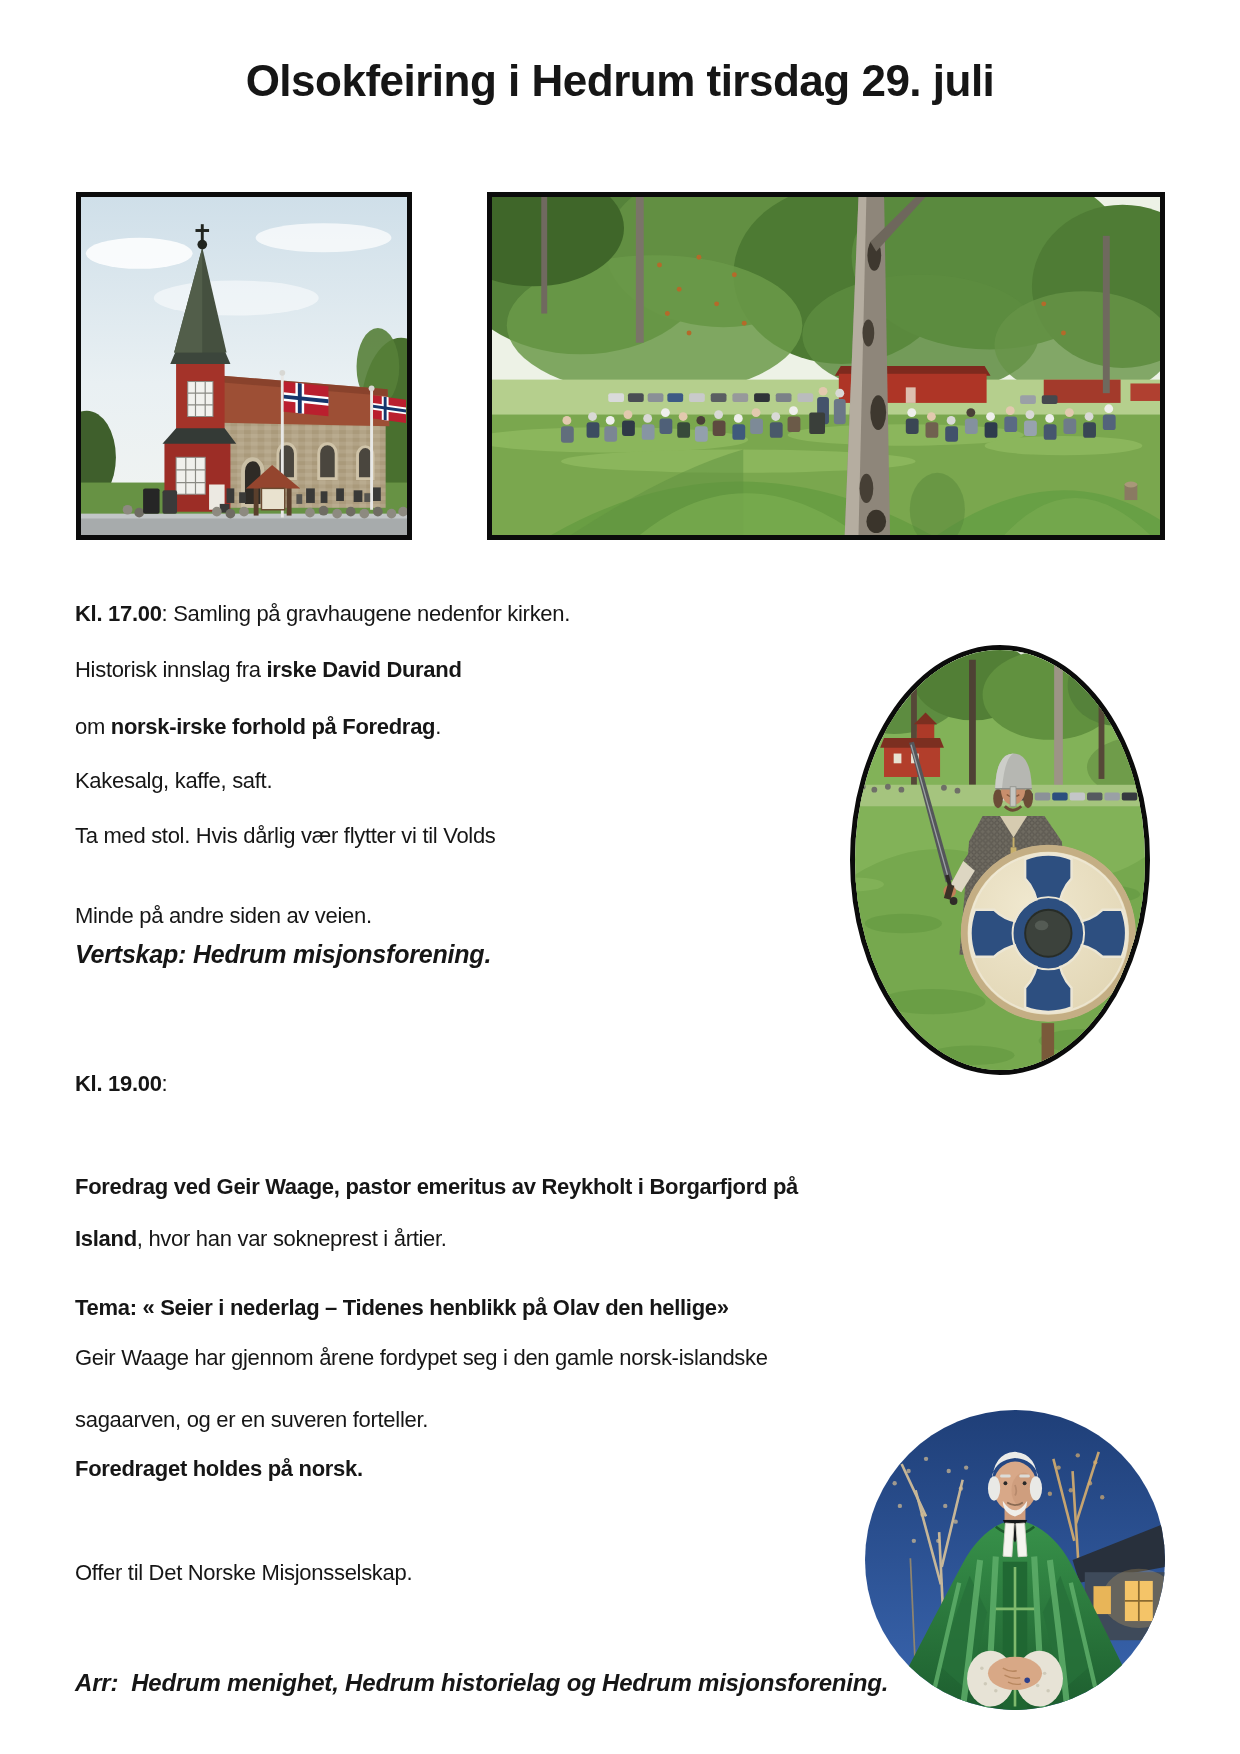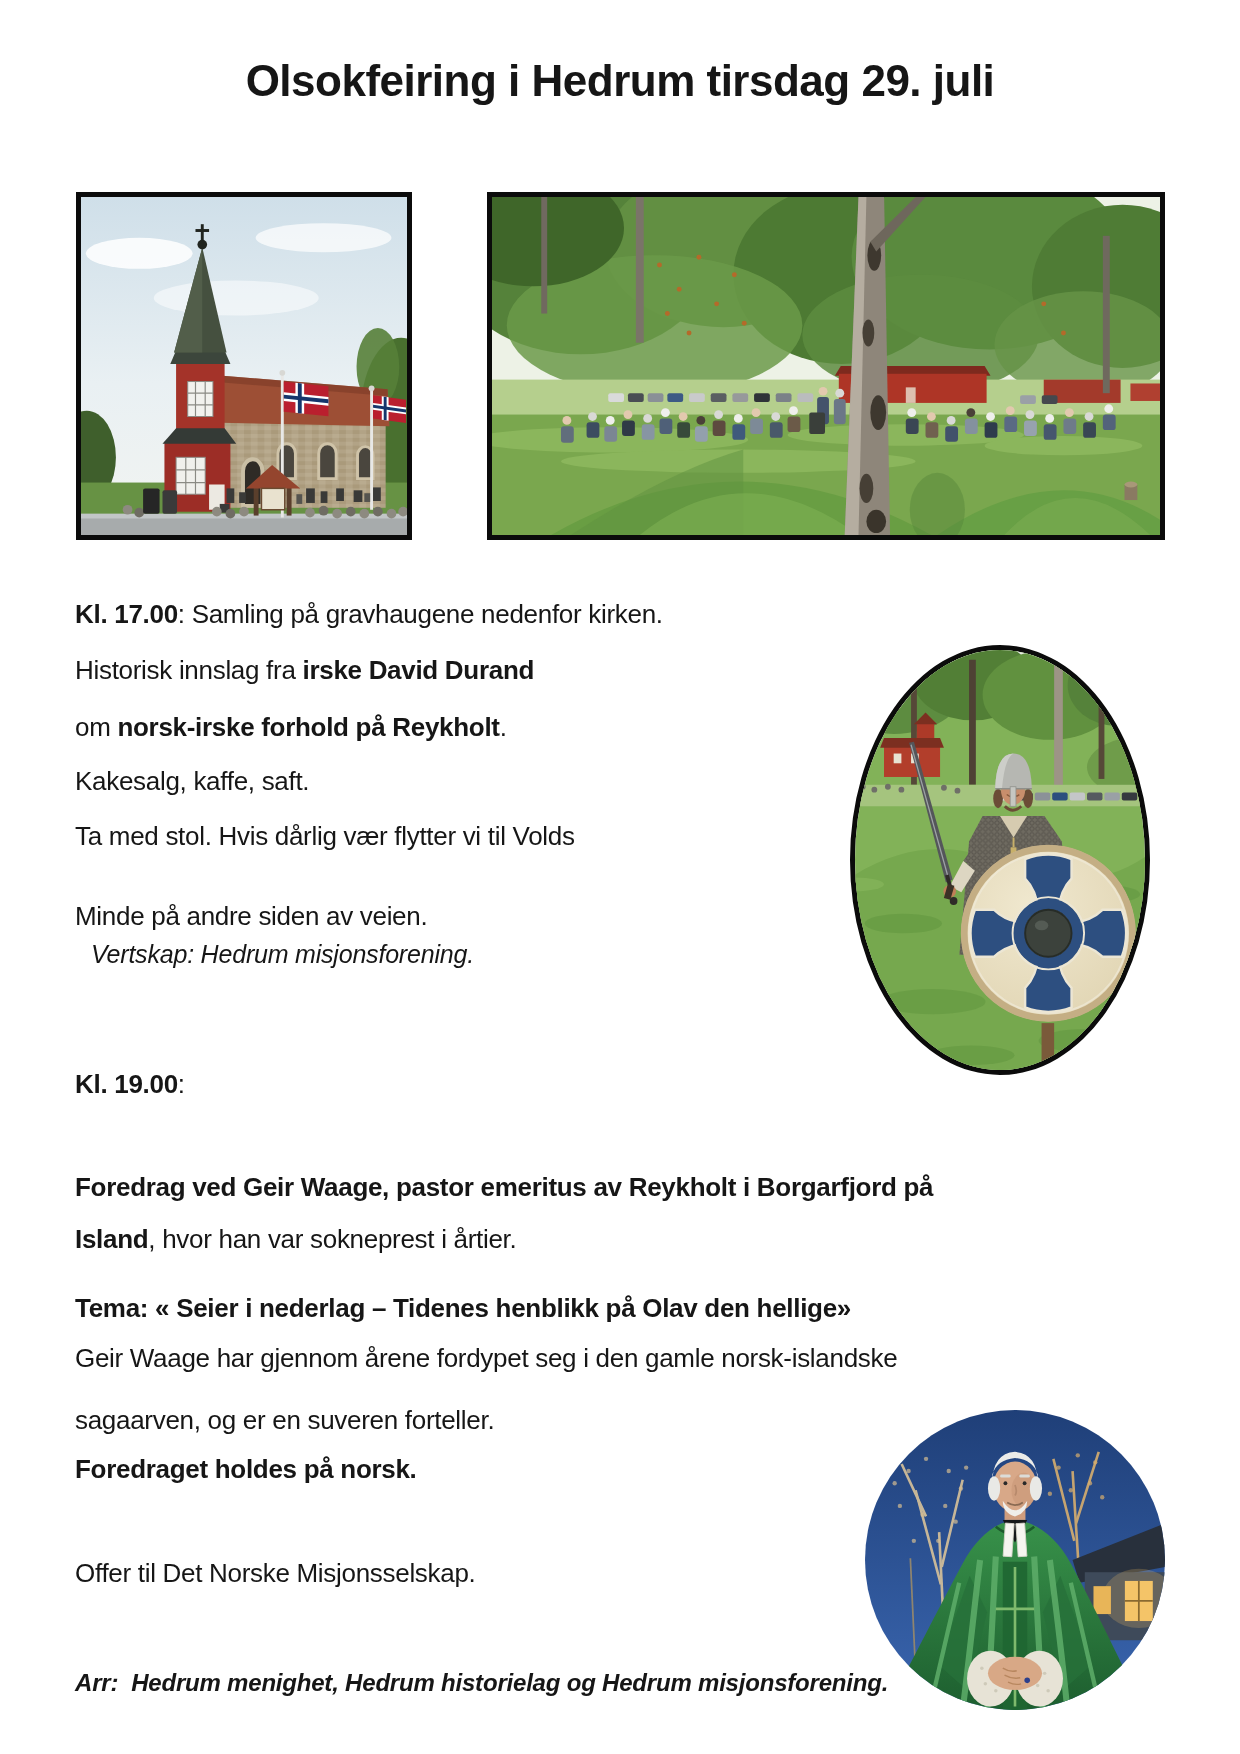--- a/index.html
+++ b/index.html
@@ -7,23 +7,23 @@
         font-family:"Liberation Sans","DejaVu Sans",sans-serif;color:#161616;}
   .abs{position:absolute;}
   .title{left:0;top:56;width:1240px;text-align:center;font-size:44px;font-weight:bold;
          letter-spacing:-0.5px;top:56px;}
   .photo{box-sizing:border-box;border:5px solid #0b0b0b;overflow:hidden;background:#dfe6ea;}
   .photo svg{display:block;width:100%;height:100%;}
   .oval{box-sizing:border-box;border:5px solid #0b0b0b;border-radius:50%;overflow:hidden;}
   .oval svg{display:block;width:100%;height:100%;}
   .circle{border-radius:50%;overflow:hidden;}
   .circle svg{display:block;width:100%;height:100%;}
-  .line{left:75px;font-size:26px;line-height:36px;letter-spacing:-0.3px;white-space:pre-wrap;}
+  .line{left:75px;font-size:22px;line-height:36px;letter-spacing:-0.3px;white-space:pre-wrap;}
   .b{font-weight:bold;}
-  .note{font-size:25px;font-weight:normal;font-style:italic;letter-spacing:-0.2px;margin-left:16px;}
+  .note{font-size:25px;font-weight:bold;font-style:italic;letter-spacing:-0.2px;}
   .note2{font-size:24px;font-weight:bold;font-style:italic;letter-spacing:-0.2px;}
 </style>
 </head>
 <body>
 
 <div id="page">
 
   <div class="abs title">Olsokfeiring i Hedrum tirsdag 29. juli</div>
 
   <div class="abs photo" style="left:76px;top:192px;width:336px;height:348px;">
@@ -285,21 +285,21 @@
       </g>
       <g>
         <rect x="642" y="296" width="13" height="16" fill="#8a7a62"></rect>
           <ellipse cx="648.5" cy="296" rx="6.5" ry="3" fill="#a89878"></ellipse>
       </g>
     </svg>
   </div>
 
   <div class="abs line" style="top:596px;"><span class="b">Kl. 17.00</span><span>: Samling på gravhaugene nedenfor kirken.</span></div>
   <div class="abs line" style="top:652px;"><span>Historisk innslag fra </span><span class="b">irske David Durand</span></div>
-  <div class="abs line" style="top:709px;"><span>om </span><span class="b">norsk-irske forhold på Reykholt</span><span>.</span></div>
+  <div class="abs line" style="top:709px;"><span>om </span><span class="b">norsk-irske forhold på Foredrag</span><span>.</span></div>
   <div class="abs line" style="top:763px;">Kakesalg, kaffe, saft.</div>
   <div class="abs line" style="top:818px;">Ta med stol. Hvis dårlig vær flytter vi til Volds</div>
   <div class="abs line" style="top:870px;margin-top:28px;">Minde på andre siden av veien.</div>
   <div class="abs line note" style="top:936px;">Vertskap: Hedrum misjonsforening.</div>
 
   <div class="abs oval" style="left:850px;top:645px;width:300px;height:430px;">
     <svg viewBox="0 0 300 430" preserveAspectRatio="none">
       <defs>
         <pattern id="mail" width="6" height="6" patternUnits="userSpaceOnUse">
           <rect width="6" height="6" fill="#6f6b61"></rect>

